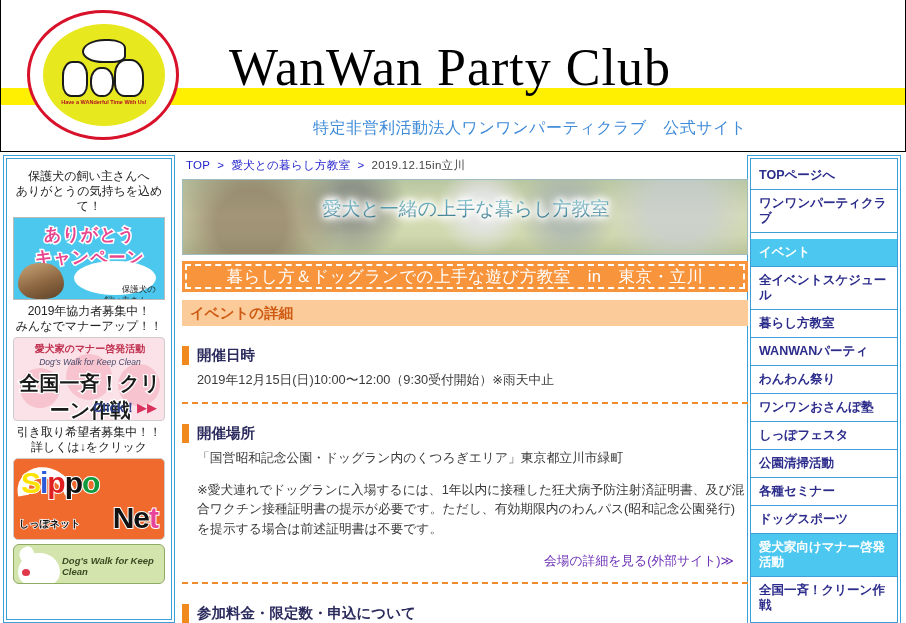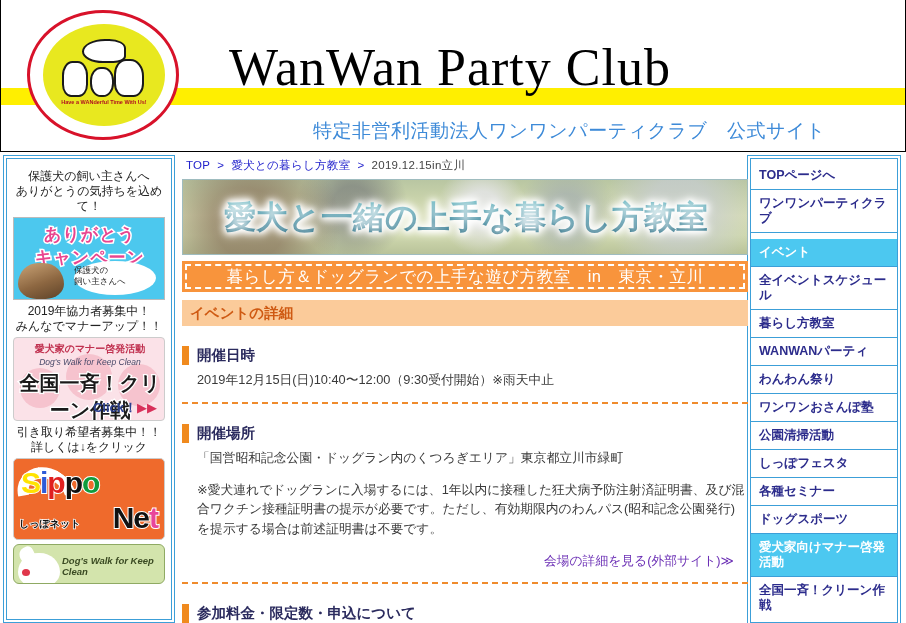--- a/index.html
+++ b/index.html
@@ -44,21 +44,21 @@
     white-space: nowrap;
   }
   .site-title {
     position: absolute; left: 228px; top: 38px;
     font-family: "Liberation Serif", "DejaVu Serif", serif;
     font-size: 52px; color: #000; letter-spacing: 1px; white-space: nowrap;
     z-index: 3;
   }
   .site-sub {
     position: absolute; left: 312px; top: 118px;
-    font-size: 19px; color: #3d8ad8; letter-spacing: 0.5px; white-space: nowrap;
+    font-size: 16px; color: #3d8ad8; letter-spacing: 0.5px; white-space: nowrap;
   }
 
   
   .body-wrap { position: relative; width: 906px; height: 471px; display: flex; }
 
   
   .left-col {
     width: 178px; padding: 6px 6px 0 6px;
     position: relative;
   }
@@ -84,21 +84,21 @@
   .bn-arigatou .l1 { top: 5px; }
   .bn-arigatou .l2 { top: 28px; font-size: 17px; }
   .bn-dogphoto {
     position: absolute; left: 4px; bottom: 0; width: 46px; height: 36px;
     background: linear-gradient(160deg,#caa477 0%,#8d6741 55%,#5d4228 100%);
     border-radius: 44% 44% 40% 40% / 58% 58% 42% 42%;
   }
   .bn-bubble {
     position: absolute; right: 8px; bottom: 4px; width: 82px; height: 34px;
     background: #fff; border-radius: 50%; font-size: 8.5px; color: #222;
-    text-align: left; line-height: 1.3; padding-top: 4px;
+    text-align: right; line-height: 1.3; padding-top: 23px;
   }
 
   .bn-clean {
     height: 84px; background: #fbe2e8; border: 1px solid #ccc; border-radius: 4px;
     position: relative;
   }
   .paw { position: absolute; background: #f6c3ce; border-radius: 50%; }
   .bn-clean .ttl {
     position: absolute; top: 4px; left: 0; width: 152px; text-align: center;
     font-size: 10px; font-weight: bold; color: #c0304f;
@@ -181,21 +181,21 @@
       radial-gradient(circle at 12% 60%, rgba(120,90,70,.55) 0 7%, rgba(0,0,0,0) 18%),
       radial-gradient(circle at 30% 35%, rgba(80,80,100,.45) 0 5%, rgba(0,0,0,0) 14%),
       radial-gradient(circle at 53% 40%, rgba(230,230,235,.8) 0 6%, rgba(0,0,0,0) 15%),
       radial-gradient(circle at 68% 45%, rgba(150,160,180,.5) 0 5%, rgba(0,0,0,0) 13%),
       radial-gradient(circle at 88% 38%, rgba(200,205,215,.65) 0 6%, rgba(0,0,0,0) 15%),
       linear-gradient(180deg,#b9c6a2 0%, #c9d3ab 26%, #d6dcb4 48%, #cfd8ae 75%, #b9c39a 100%);
     border: 1px solid #9fbcbf; overflow: hidden;
   }
   .hero-title {
     position: absolute; left: 0; top: 16px; width: 566px; text-align: center;
-    font-size: 32px; font-weight: bold; white-space: nowrap;
+    font-size: 19px; font-weight: normal; white-space: nowrap;
     background: linear-gradient(180deg,#6fc0c8 0%, #2e7f96 55%, #1d5f76 100%);
     -webkit-background-clip: text; background-clip: text; color: transparent;
     text-shadow: 0 0 7px rgba(255,255,255,.95);
     filter: drop-shadow(0 0 2px #fff) drop-shadow(0 0 4px #fff);
   }
   .orange-bar {
     width: 566px; height: 31px; margin: 6px 0 0 2px; background: #f8943c;
     display: flex; align-items: center; justify-content: center;
     position: relative;
   }
@@ -344,21 +344,21 @@
       <span>暮らし方＆ドッグランでの上手な遊び方教室　in　東京・立川</span>
     </div>
 
     <div class="sec-title">イベントの詳細</div>
 
     <div class="block">
       <div class="block-head">
         <div class="bar"></div>
         <div class="txt">開催日時</div>
       </div>
-      <p>2019年12月15日(日)10:40〜12:00（9:30受付開始）※雨天中止</p>
+      <p>2019年12月15日(日)10:00〜12:00（9:30受付開始）※雨天中止</p>
     </div>
 
     <div class="block">
       <div class="block-head">
         <div class="bar"></div>
         <div class="txt">開催場所</div>
       </div>
       <p>「国営昭和記念公園・ドッグラン内のくつろぎエリア」東京都立川市緑町</p>
       <p class="note">※愛犬連れでドッグランに入場するには、1年以内に接種した狂犬病予防注射済証明書、及び混合ワクチン接種証明書の提示が必要です。ただし、有効期限内のわんパス(昭和記念公園発行)を提示する場合は前述証明書は不要です。</p>
       <div class="ext-link">会場の詳細を見る(外部サイト)≫</div>
@@ -377,22 +377,22 @@
     <div class="nav-frame">
       <div class="nav-item">TOPページへ</div>
       <div class="nav-item">ワンワンパーティクラブ</div>
       <div class="nav-item gap"></div>
       <div class="nav-item active">イベント</div>
       <div class="nav-item">全イベントスケジュール</div>
       <div class="nav-item">暮らし方教室</div>
       <div class="nav-item">WANWANパーティ</div>
       <div class="nav-item">わんわん祭り</div>
       <div class="nav-item">ワンワンおさんぽ塾</div>
+      <div class="nav-item">しっぽフェスタ</div>
       <div class="nav-item">公園清掃活動</div>
-      <div class="nav-item">しっぽフェスタ</div>
       <div class="nav-item">各種セミナー</div>
       <div class="nav-item">ドッグスポーツ</div>
       <div class="nav-item active">愛犬家向けマナー啓発活動</div>
       <div class="nav-item">全国一斉！クリーン作戦</div>
     </div>
   </div>
 
 </div>
 
 </body></html>

